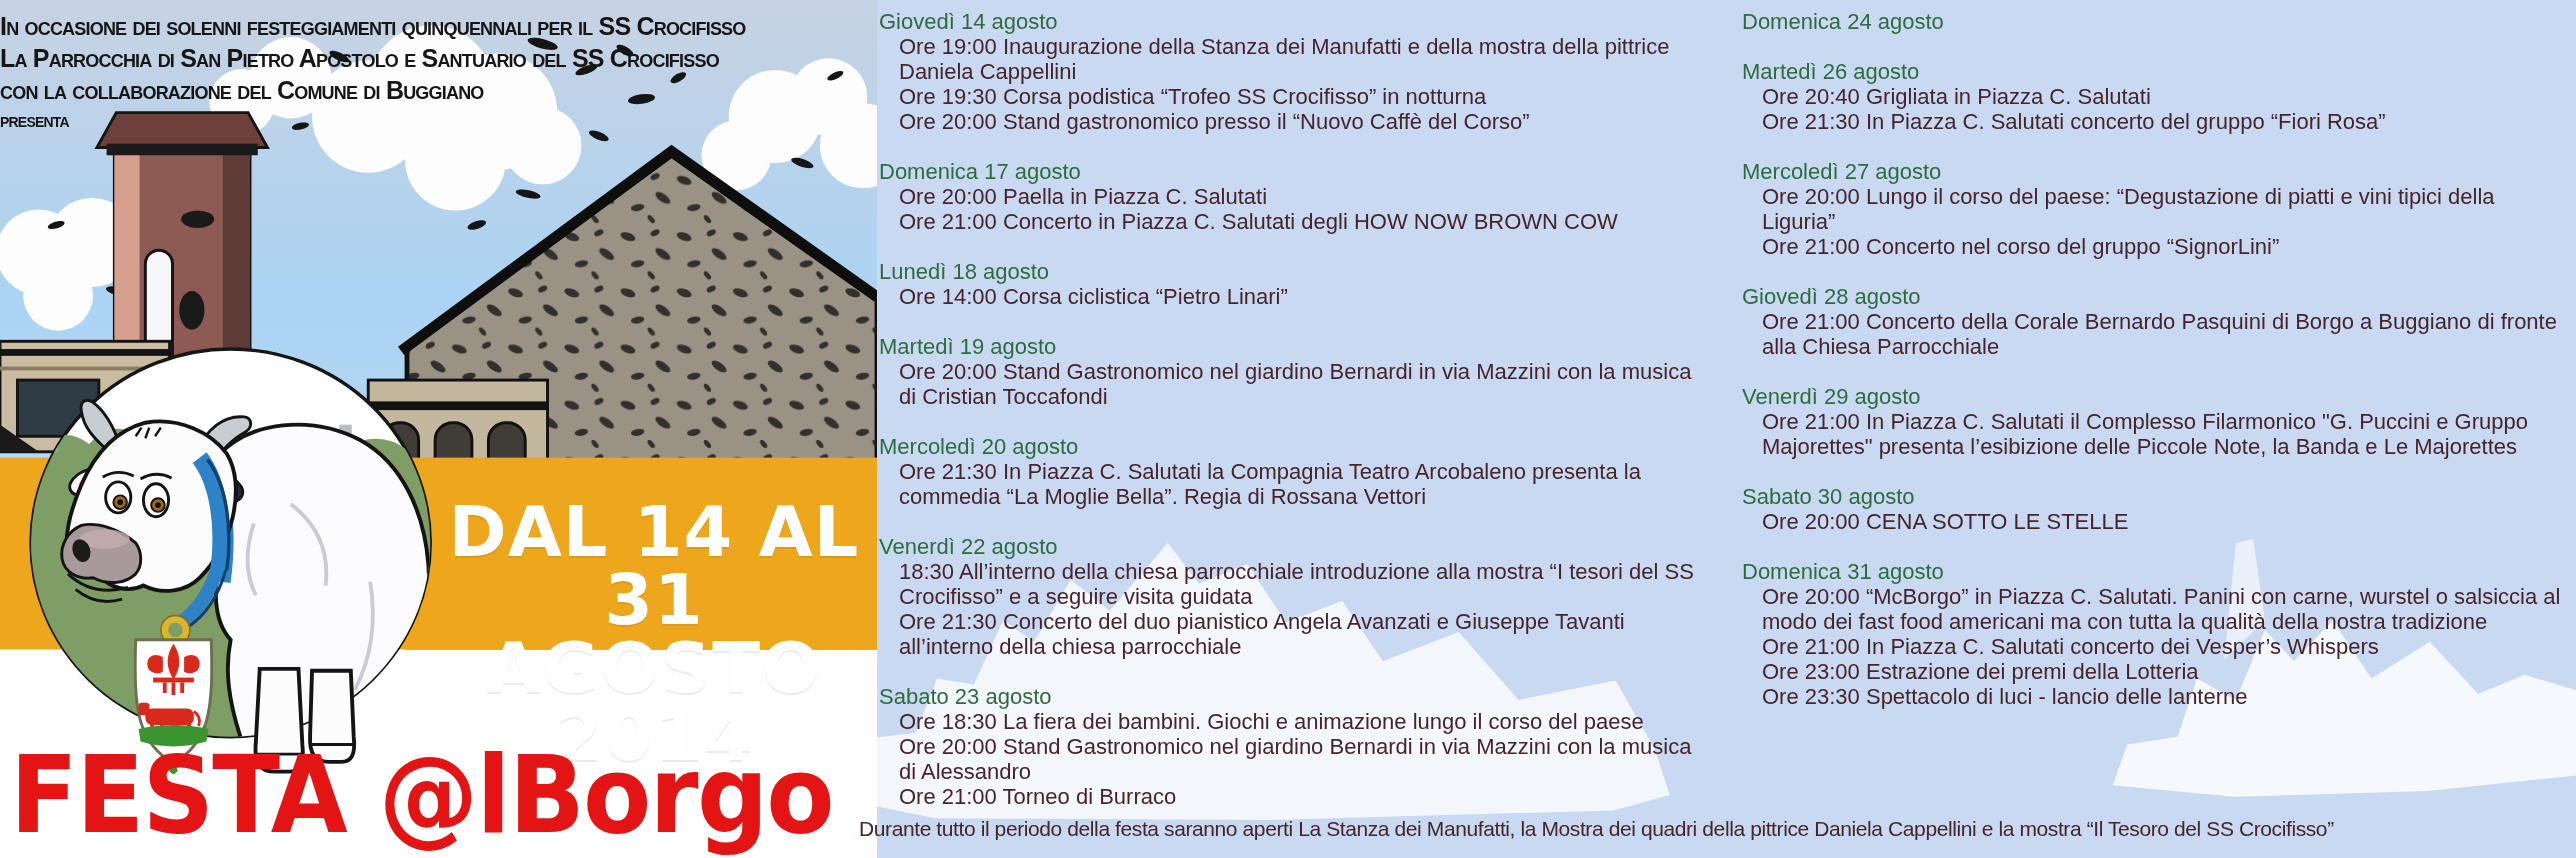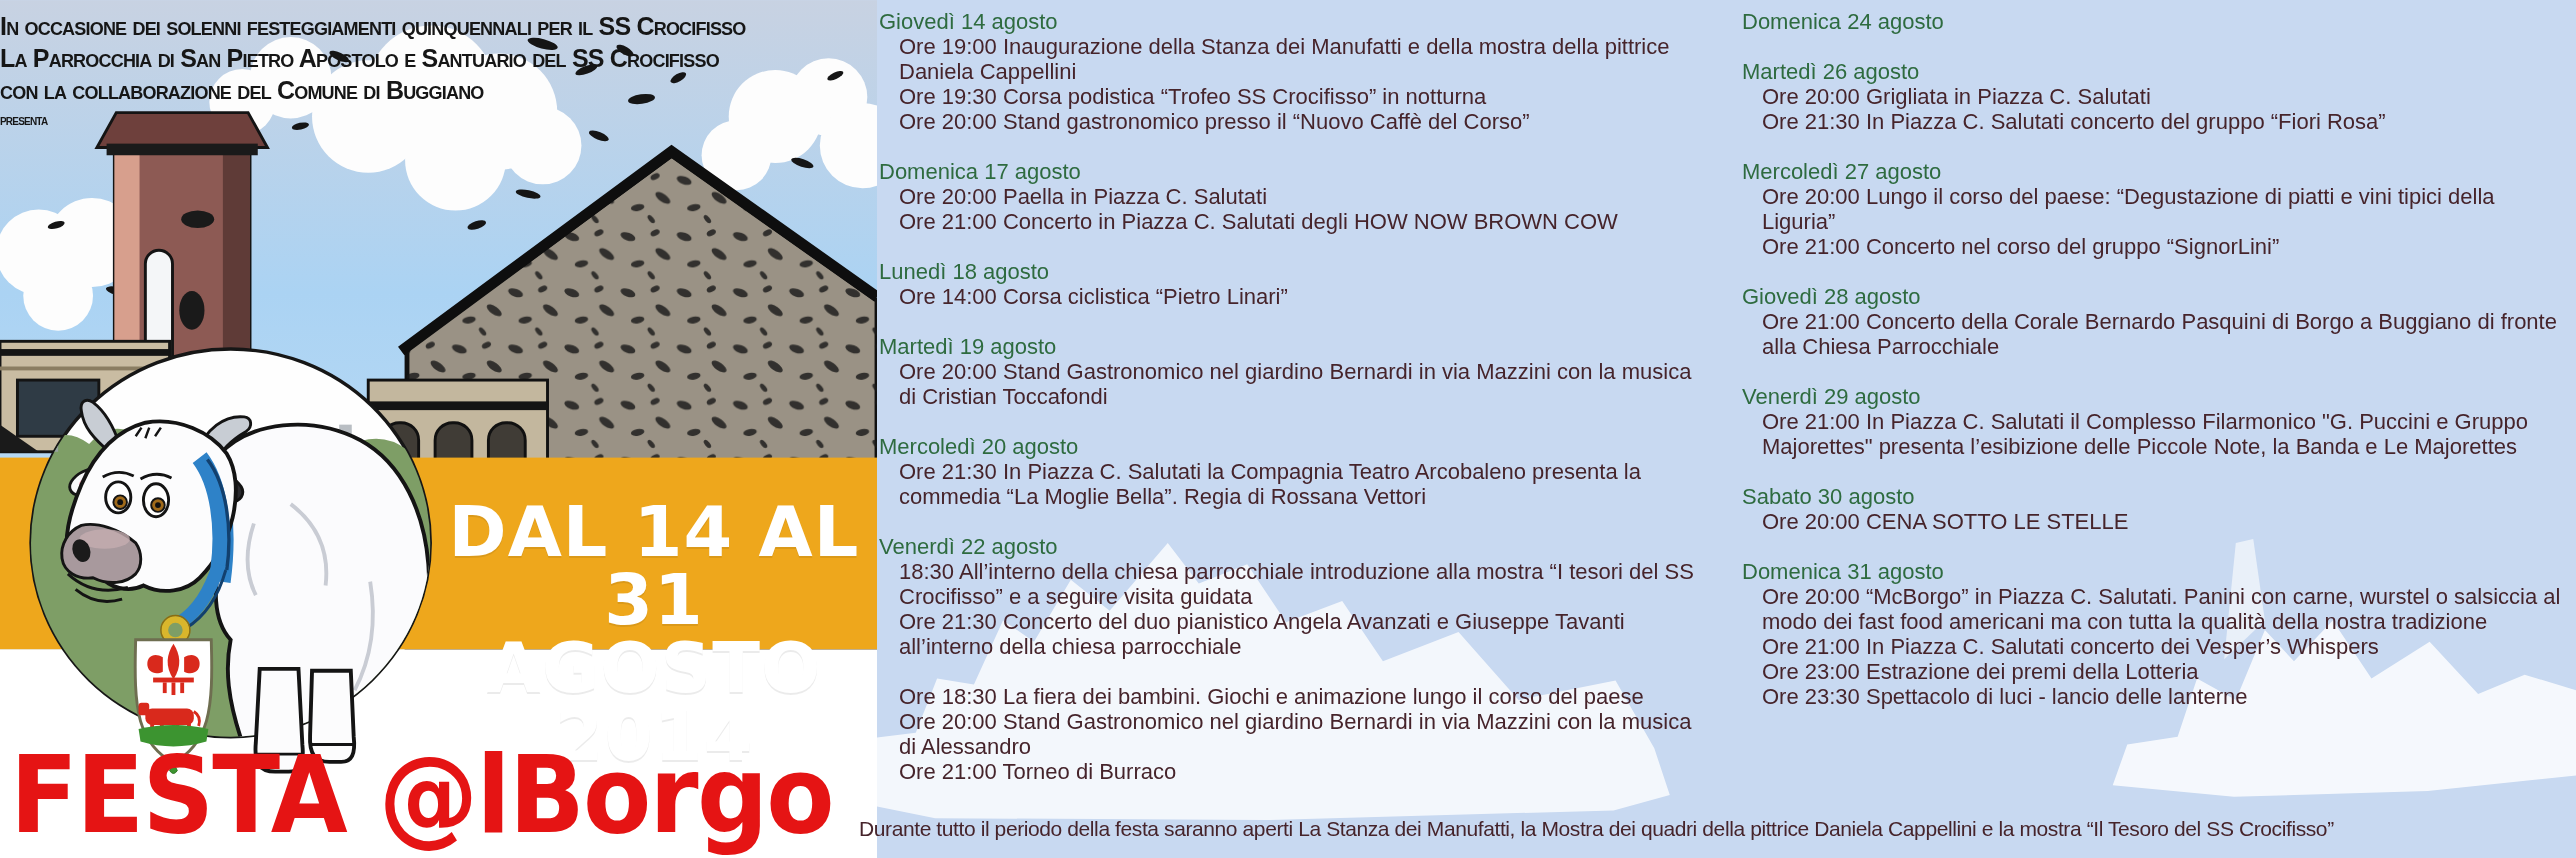--- a/index.html
+++ b/index.html
@@ -14,21 +14,21 @@
   
   .left-panel{position:absolute;left:0;top:0;width:877px;height:859px;}
   .art{position:absolute;left:0;top:0;}
   .header-lines{
     position:absolute;left:0;top:9.7px;width:877px;
     text-align:left;z-index:5;
     font-variant:small-caps;
     font-weight:700;font-size:25px;line-height:32px;
     letter-spacing:-0.8px;color:#161616;
   }
-  .header-lines .hline:last-child{font-size:14px;line-height:29px;}
+  .header-lines .hline:last-child{font-size:20px;line-height:29px;}
   .date-banner{
     position:absolute;left:436px;top:498px;width:436px;z-index:6;
     text-align:center;color:#FFFFFF;
     font-family:"DejaVu Sans",sans-serif;
     font-weight:800;font-size:70px;line-height:68px;letter-spacing:1px;
     text-shadow:0 1.9px 0 rgba(0,0,0,0.08);
   }
   .festa-title{
     position:absolute;left:9.7px;top:733px;width:867px;z-index:7;
     font-family:"DejaVu Sans",sans-serif;
@@ -314,20 +314,21 @@
         <div class="event-date">Venerdì 22 agosto</div>
         <div>
 
             <div class="event-line">18:30 All’interno della chiesa parrocchiale introduzione alla mostra “I tesori del SS Crocifisso” e a seguire visita guidata</div>
 
             <div class="event-line">Ore 21:30 Concerto del duo pianistico Angela Avanzati e Giuseppe Tavanti all’interno della chiesa parrocchiale</div>
           </div>
       </div>
 
       <div class="event">
+        <div class="event-date">Sabato 23 agosto</div>
         <div>
 
             <div class="event-line">Ore 18:30 La fiera dei bambini. Giochi e animazione lungo il corso del paese</div>
 
             <div class="event-line">Ore 20:00 Stand Gastronomico nel giardino Bernardi in via Mazzini con la musica di Alessandro</div>
 
             <div class="event-line">Ore 21:00 Torneo di Burraco</div>
           </div>
       </div>
     </div>
@@ -335,21 +336,21 @@
   <div class="col col2">
 
       <div class="event">
         <div class="event-date">Domenica 24 agosto</div>
       </div>
 
       <div class="event">
         <div class="event-date">Martedì 26 agosto</div>
         <div>
 
-            <div class="event-line">Ore 20:00 Grigliata in Piazza C. Salutati</div>
+            <div class="event-line">Ore 20:40 Grigliata in Piazza C. Salutati</div>
 
             <div class="event-line">Ore 21:30 In Piazza C. Salutati concerto del gruppo “Fiori Rosa”</div>
           </div>
       </div>
 
       <div class="event">
         <div class="event-date">Mercoledì 27 agosto</div>
         <div>
 
             <div class="event-line">Ore 20:00 Lungo il corso del paese: “Degustazione di piatti e vini tipici della Liguria”</div>

